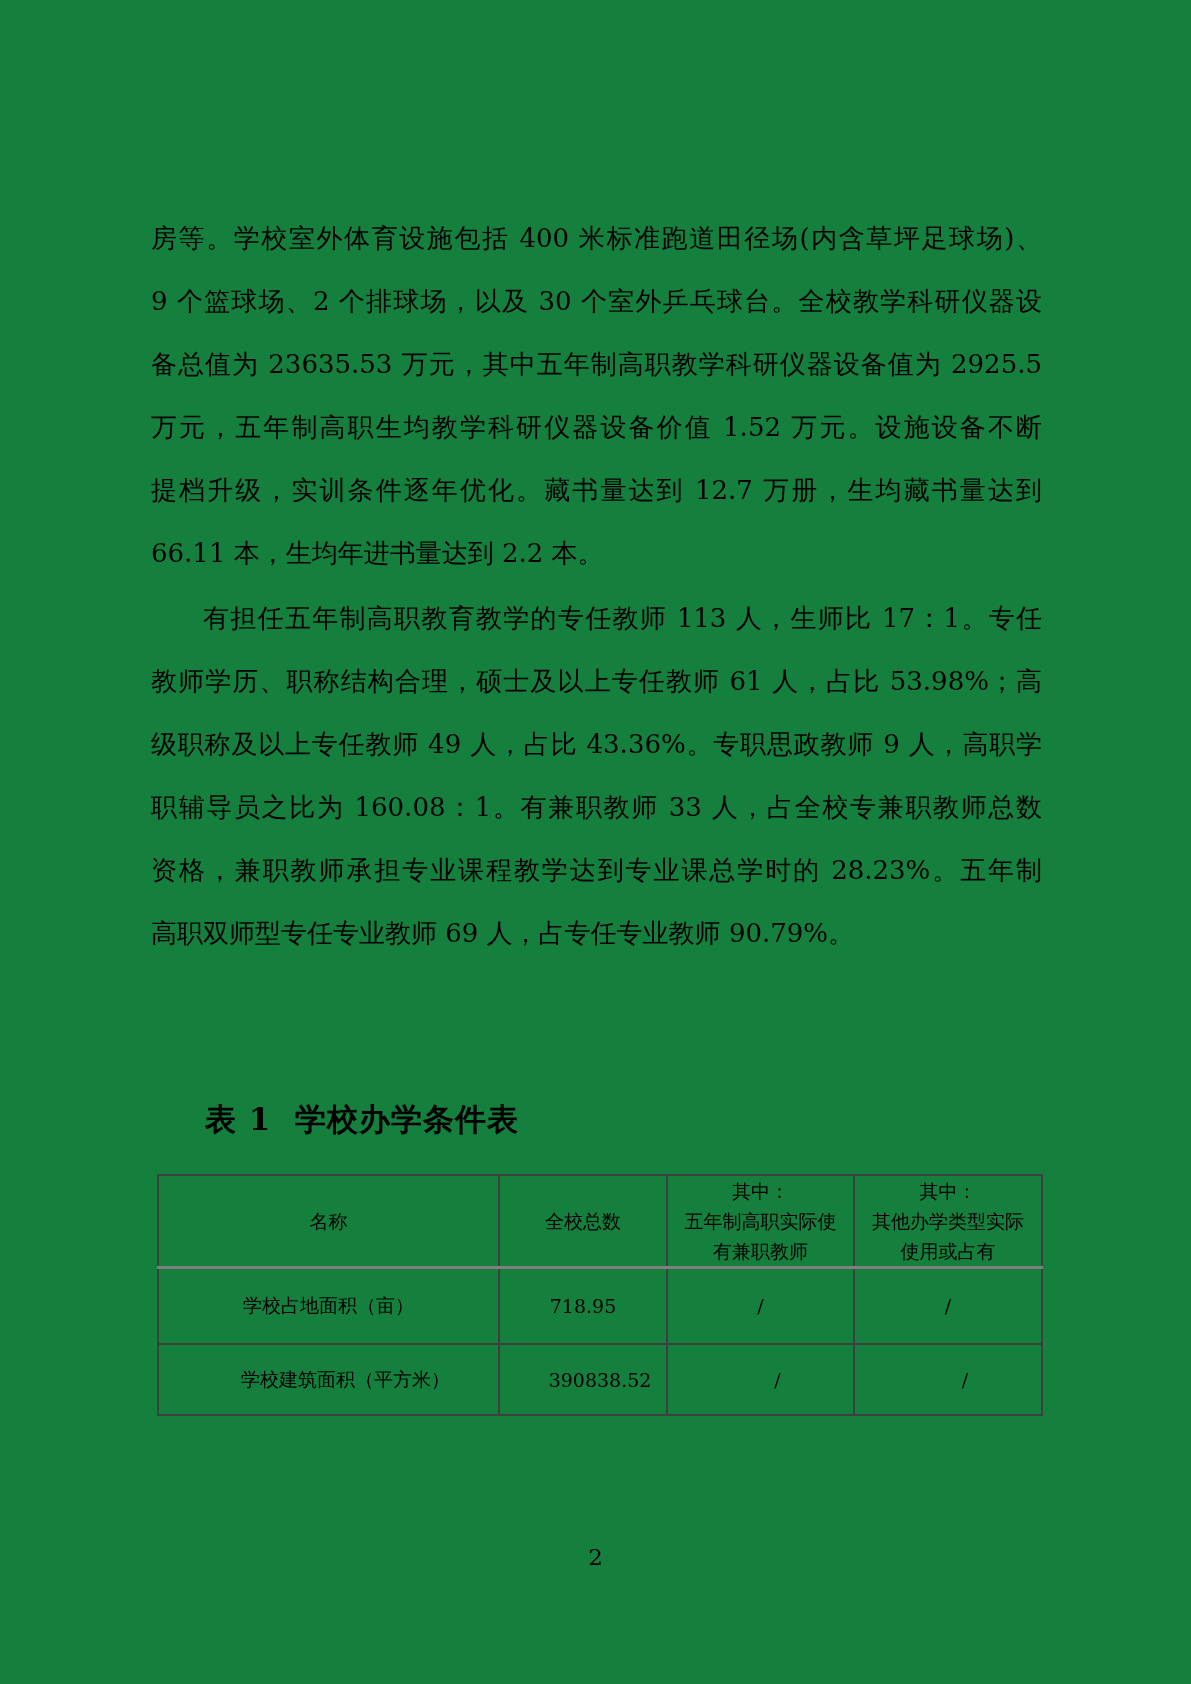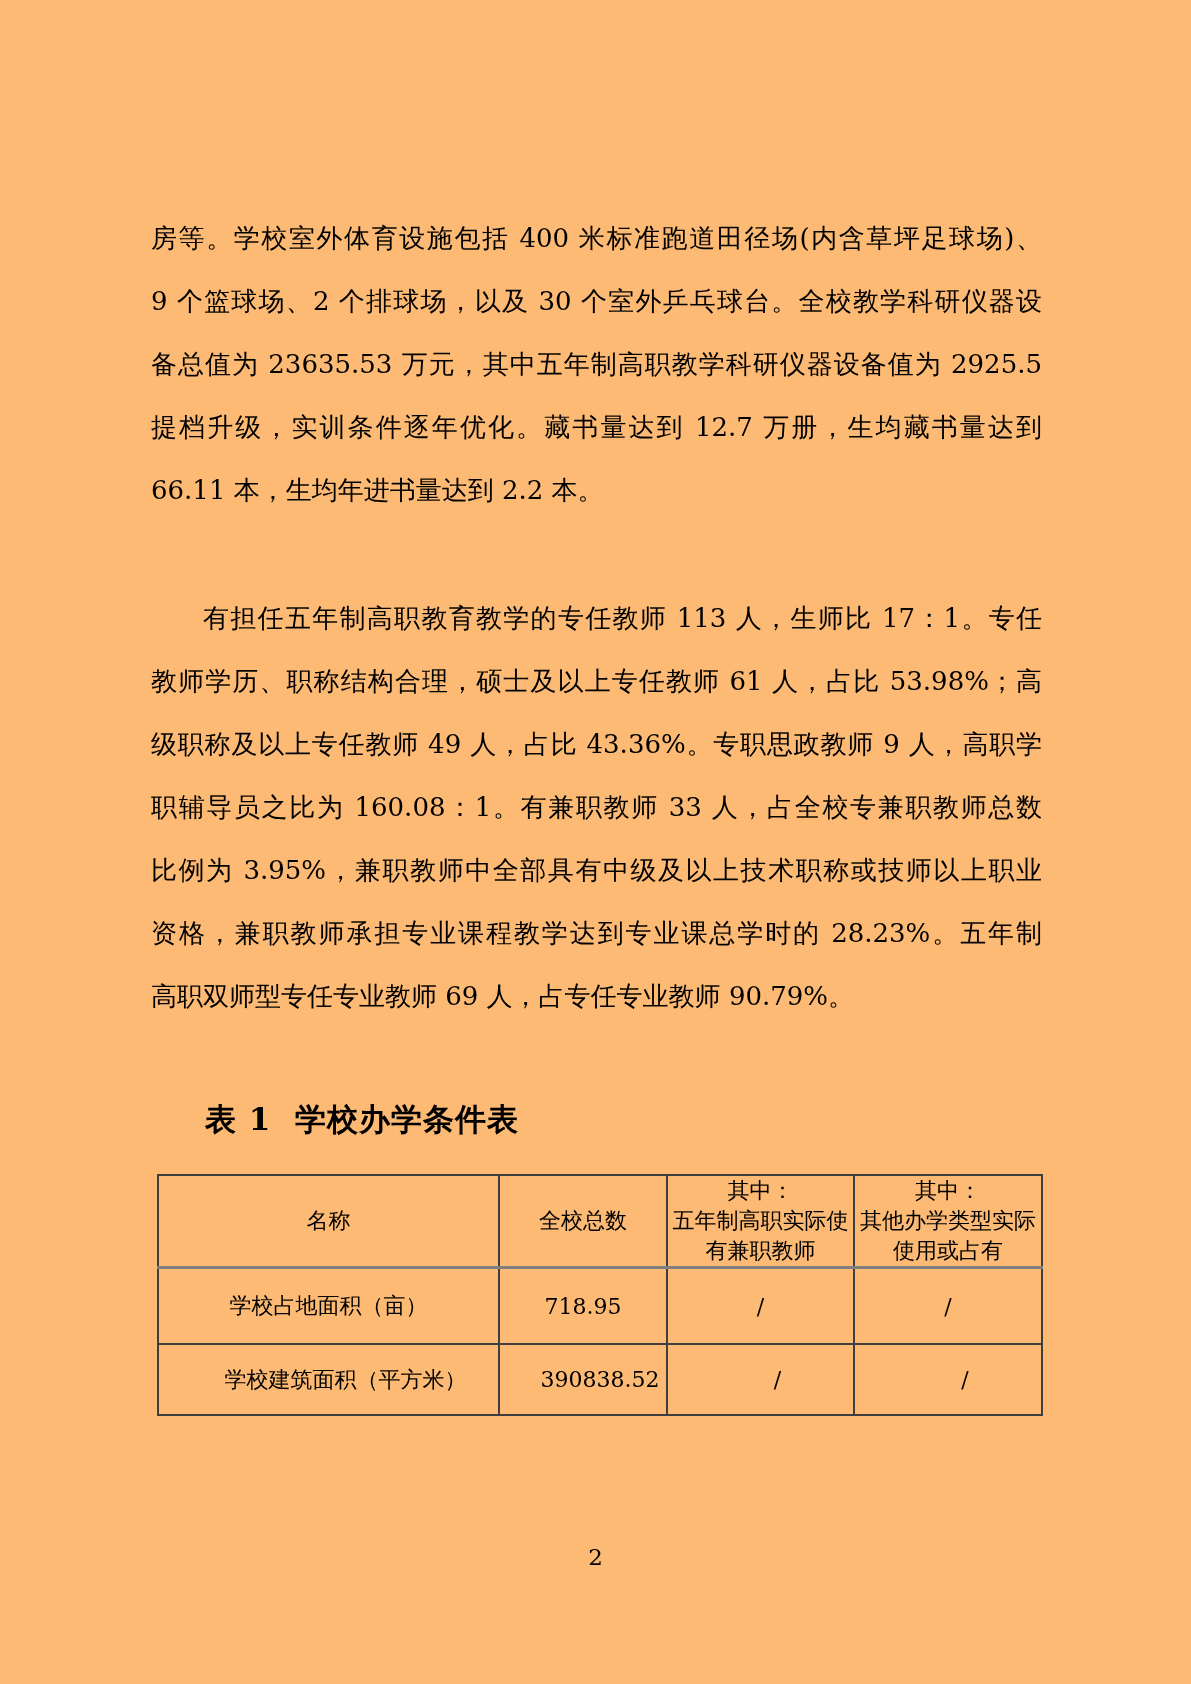--- a/index.html
+++ b/index.html
@@ -4,21 +4,21 @@
 <style>
   html, body {
     margin: 0;
     padding: 0;
     background: #ffffff;
   }
   .page {
     position: relative;
     width: 1191px;
     height: 1684px;
-    background: #fdba74;
+    background: #15803d;
     color: #000000;
     font-family: "DejaVu Serif", "Liberation Serif", serif;
     overflow: hidden;
   }
   
   .textblock {
     position: absolute;
     left: 151px;
     width: 891px;
     font-size: 26px;
@@ -54,21 +54,21 @@
     left: 157px;
     top: 1174px;
     width: 884px;
     border-collapse: collapse;
     table-layout: fixed;
   }
   table.cond td {
     border: 2px solid #3f3f3f;
     text-align: center;
     vertical-align: middle;
-    font-size: 22px;
+    font-size: 19px;
     padding: 0 2px;
     overflow: hidden;
   }
   tr.hdr td {
     height: 89px;
     border-bottom: 3px solid #7f7f7f;
   }
   tr.r1 td { height: 74px; }
   tr.r2 td { height: 69px; padding-left: 36px; }
   .hl {
@@ -87,30 +87,30 @@
 </style>
 </head>
 <body>
 
 <div class="page">
 
   <div class="textblock para1">
     <div class="tline">房等。学校室外体育设施包括 400 米标准跑道田径场(内含草坪足球场)、</div>
     <div class="tline">9 个篮球场、2 个排球场，以及 30 个室外乒乓球台。全校教学科研仪器设</div>
     <div class="tline">备总值为 23635.53 万元，其中五年制高职教学科研仪器设备值为 2925.5</div>
+    <div class="tline">万元，五年制高职生均教学科研仪器设备价值 1.52 万元。设施设备不断</div>
     <div class="tline">提档升级，实训条件逐年优化。藏书量达到 12.7 万册，生均藏书量达到</div>
     <div class="tline lastline">66.11 本，生均年进书量达到 2.2 本。</div>
   </div>
 
   <div class="textblock para2">
     <div class="tline indent">有担任五年制高职教育教学的专任教师 113 人，生师比 17：1。专任</div>
     <div class="tline">教师学历、职称结构合理，硕士及以上专任教师 61 人，占比 53.98%；高</div>
     <div class="tline">级职称及以上专任教师 49 人，占比 43.36%。专职思政教师 9 人，高职学</div>
     <div class="tline">职辅导员之比为 160.08：1。有兼职教师 33 人，占全校专兼职教师总数</div>
-    <div class="tline">比例为 3.95%，兼职教师中全部具有中级及以上技术职称或技师以上职业</div>
     <div class="tline">资格，兼职教师承担专业课程教学达到专业课总学时的 28.23%。五年制</div>
     <div class="tline lastline">高职双师型专任专业教师 69 人，占专任专业教师 90.79%。</div>
   </div>
 
   <div class="tbl-caption">表 1  学校办学条件表</div>
 
   <table class="cond">
     <colgroup>
       <col style="width:341px">
       <col style="width:168px">

